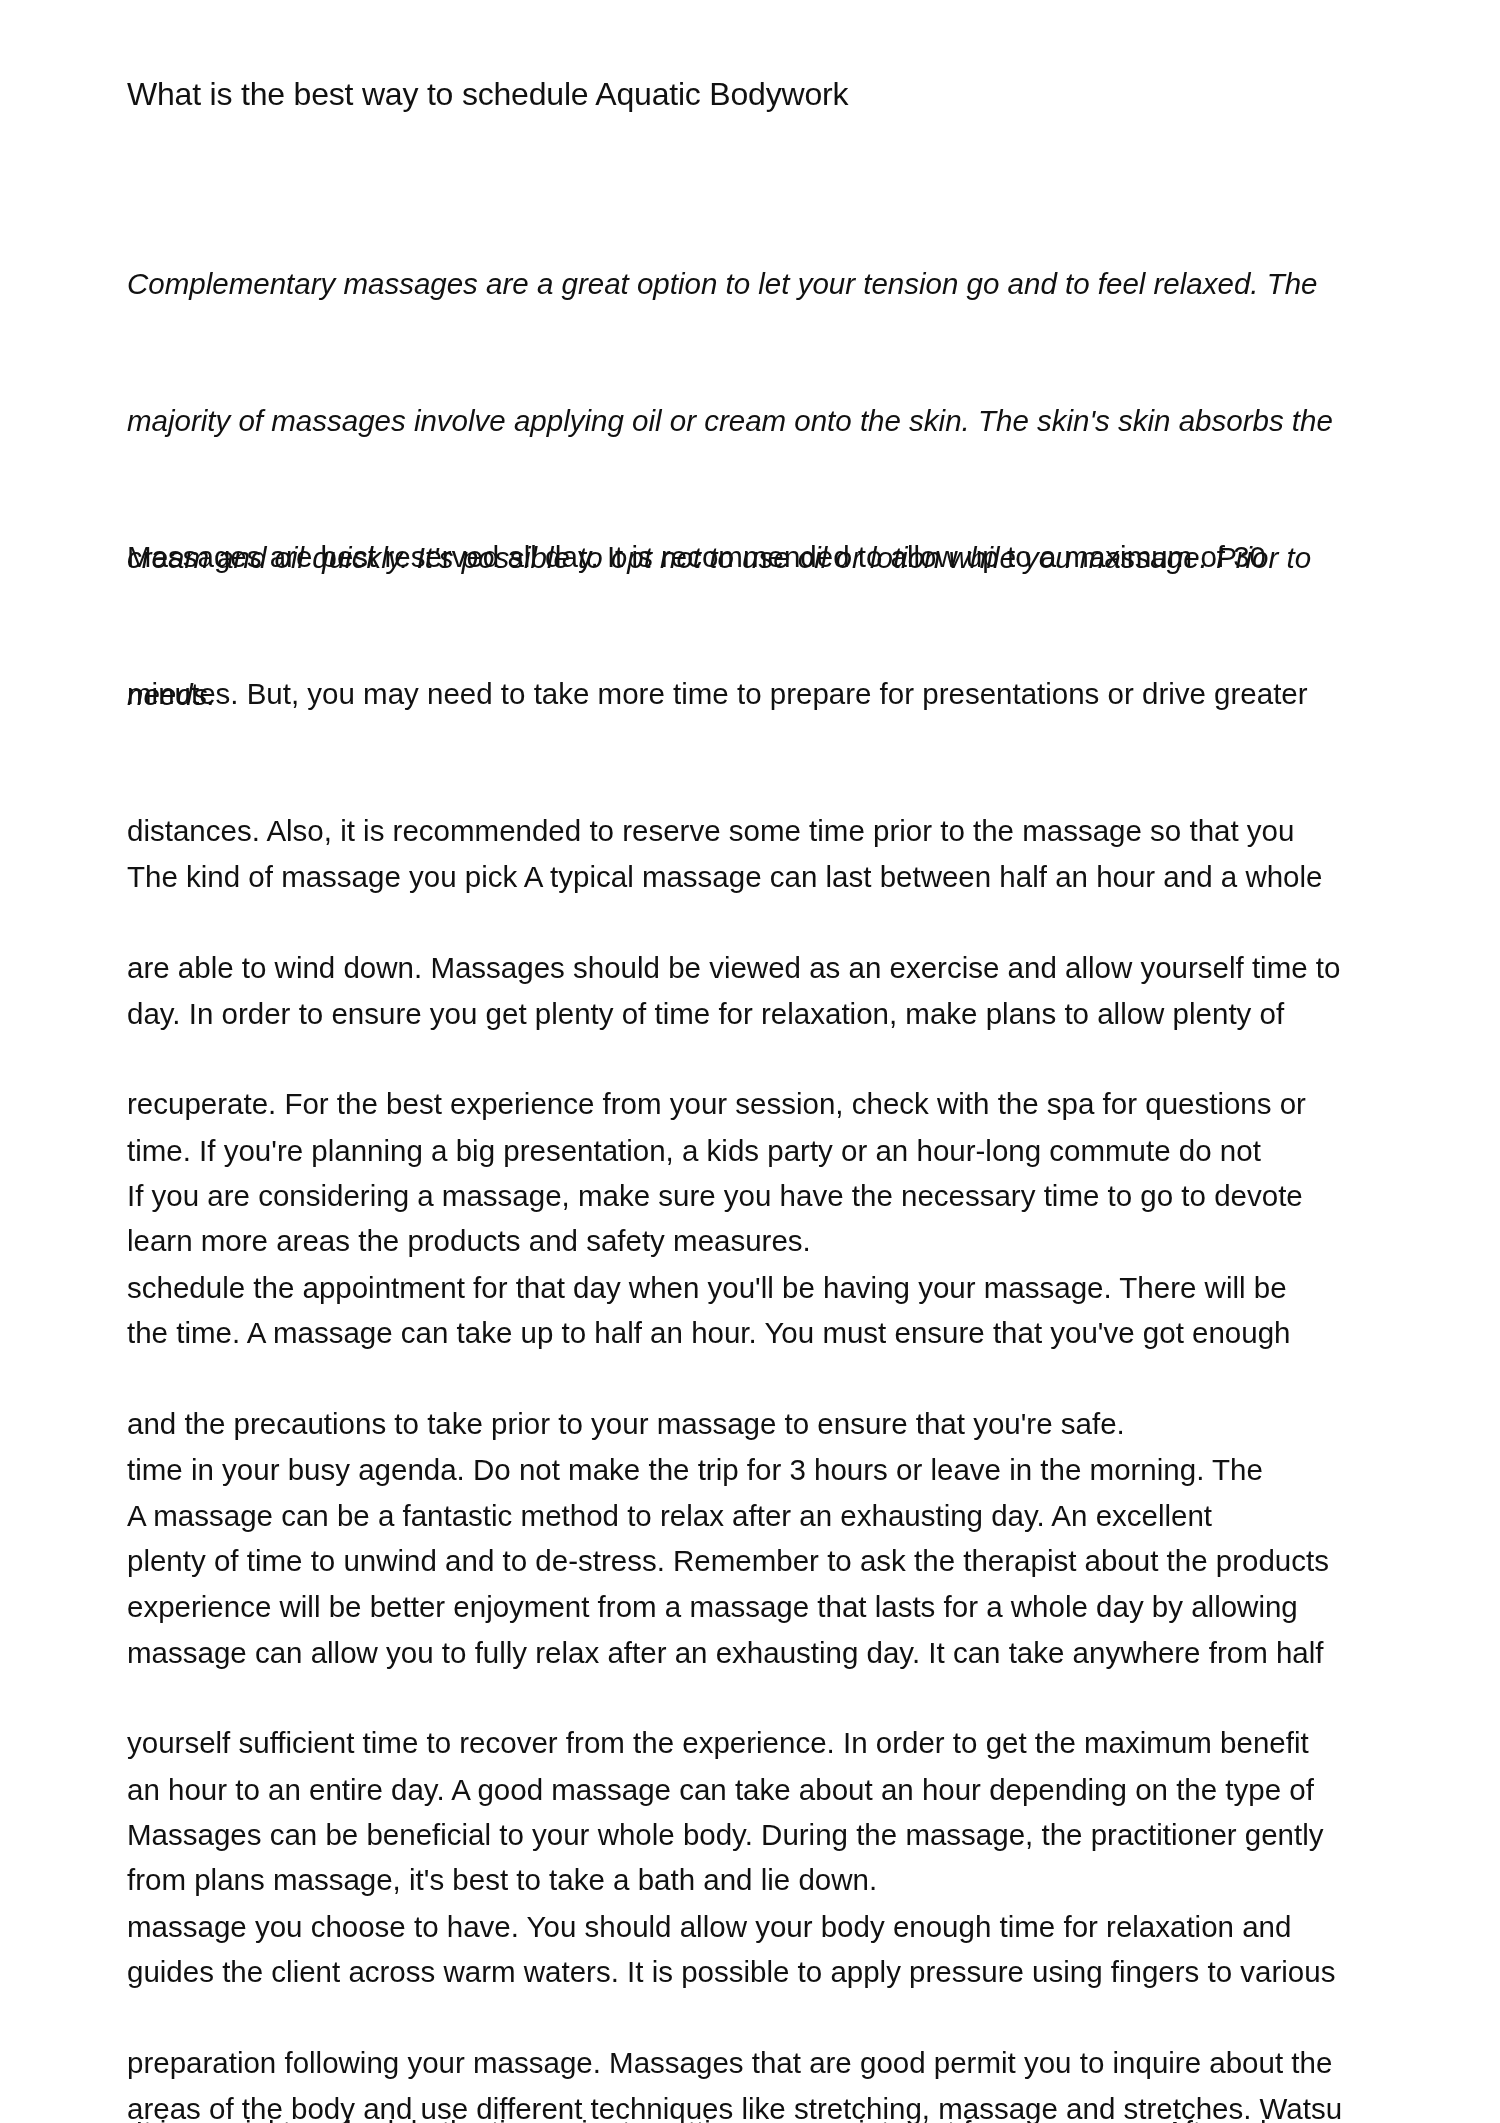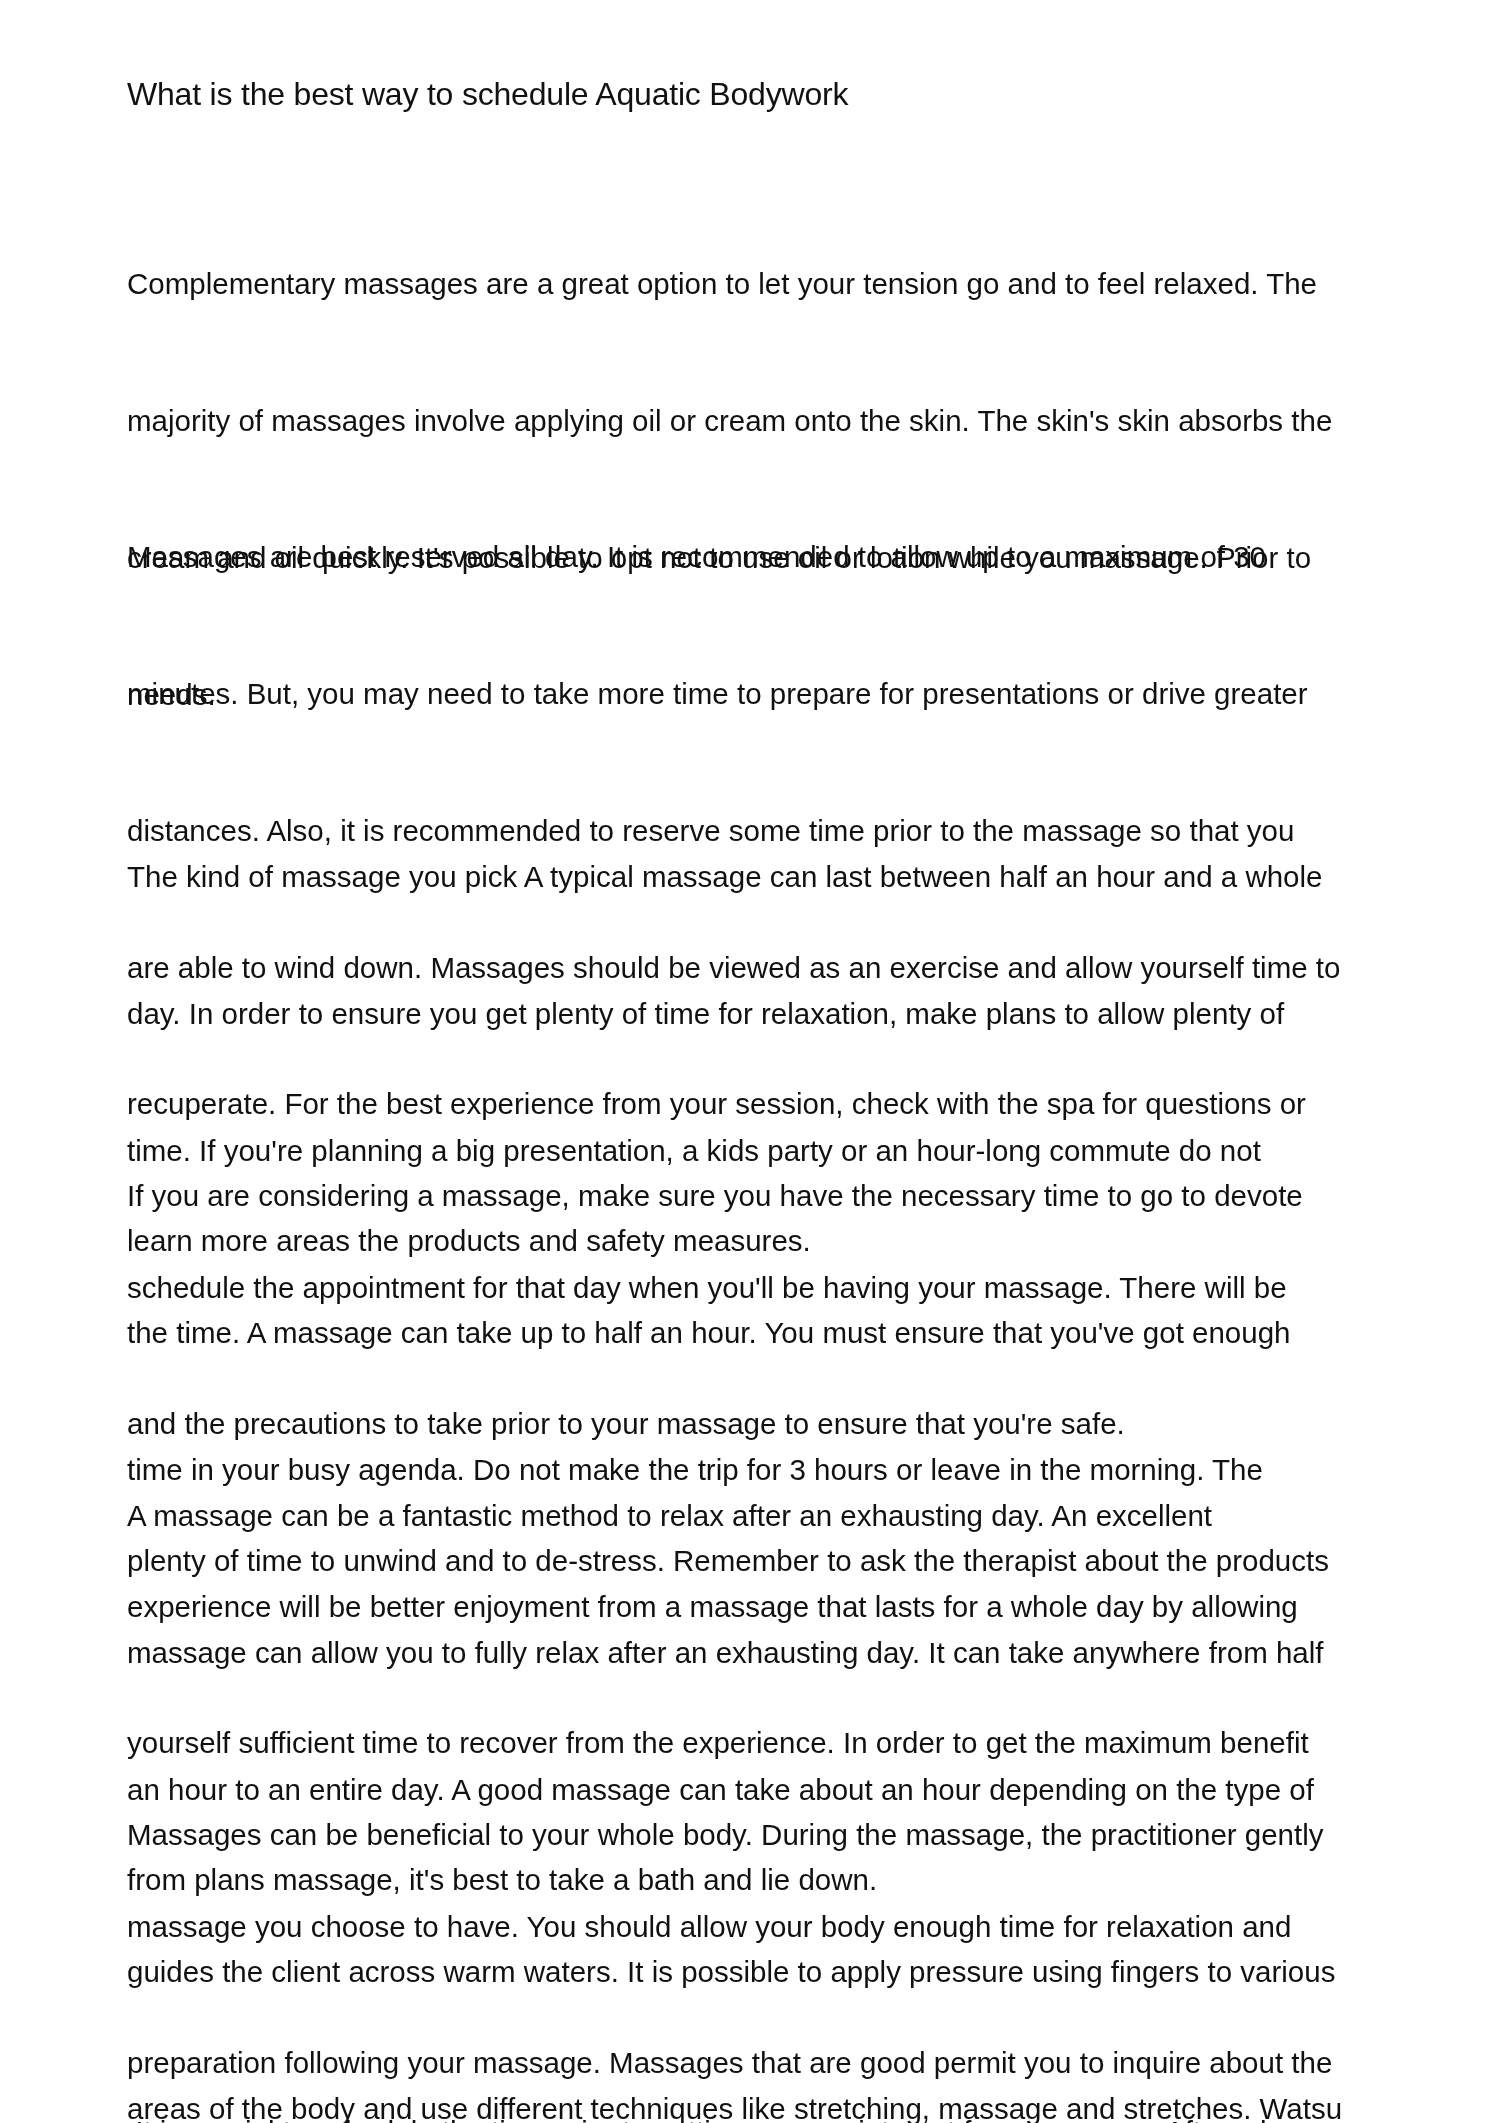--- a/index.html
+++ b/index.html
@@ -44,21 +44,21 @@
       display: block;
       height: 45.6px;
     }
   </style>
 </head>
 <body>
 
 <div class="page">
   <h1 class="title">What is the best way to schedule Aquatic Bodywork</h1>
 
-  <p class="para" style="top:170px;">
+  <p class="para" style="top:170px;font-style:italic;">
     <span class="line">Complementary massages are a great option to let your tension go and to feel relaxed. The</span>
     <span class="line">majority of massages involve applying oil or cream onto the skin. The skin's skin absorbs the</span>
     <span class="line">cream and oil quickly. It's possible to opt not to use oil or lotion while you massage. Prior to</span>
     <span class="line">needs.</span>
   </p>
 
   <p class="para" style="top:443px;">
     <span class="line">Massages are best reserved all day. It is recommended to allow up to a maximum of 30</span>
     <span class="line">minutes. But, you may need to take more time to prepare for presentations or drive greater</span>
     <span class="line">distances. Also, it is recommended to reserve some time prior to the massage so that you</span>

